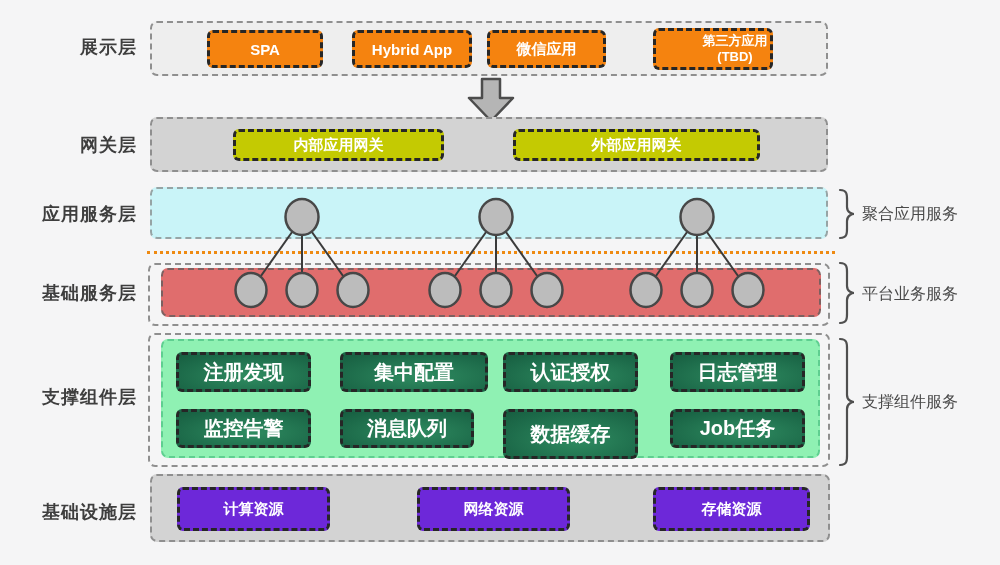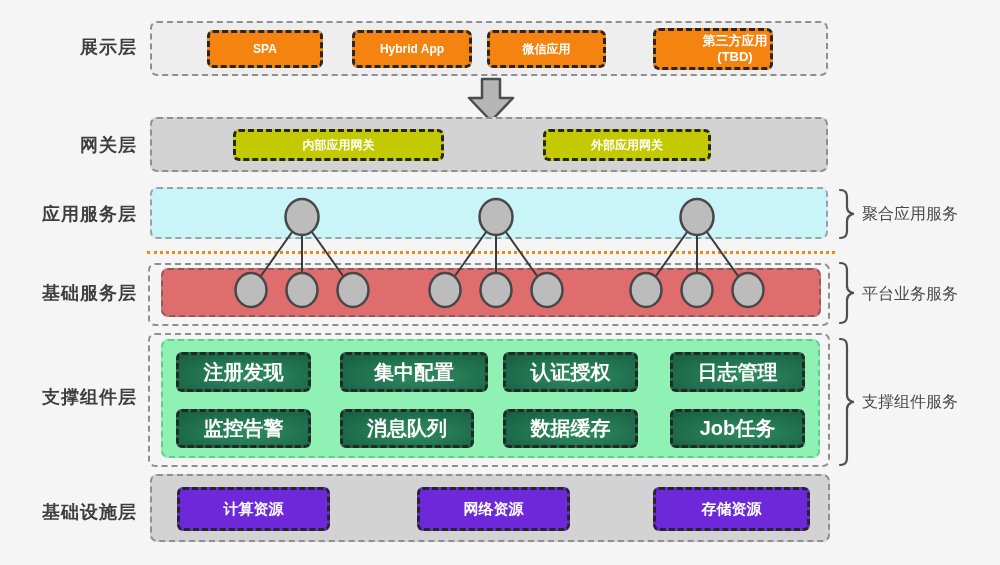--- a/index.html
+++ b/index.html
@@ -17,21 +17,21 @@
     position:absolute; left:150px; width:678px;
     border:2px dashed #8f8f8f; border-radius:7px; box-sizing:border-box;
   }
   .band.light{ background:#eeeeee; }
   .band.gray{ background:#d3d3d3; }
   .band.cyan{ background:#c9f4f8; border-color:#96a4a5; }
   .band.hollow{ background:transparent; }
   .node{
     position:absolute; box-sizing:border-box;
     display:flex; align-items:center; justify-content:center;
-    color:#ffffff; font-weight:bold; font-size:12px;
+    color:#ffffff; font-weight:bold; font-size:15px;
     border:3px dashed #262626; border-radius:6px; text-align:center;
   }
   .node.orange{ background:#f5830f; }
   .node.twoline{ white-space:pre-line; font-size:13px; line-height:1.2;padding-left:44px; }
   .node.yellowgreen{ background:#c4ca02; border-width:3px; }
   .node.green{
     background:radial-gradient(ellipse at 55% 62%, #2f8c61 0%, #1d6b4a 70%, #175e40 100%);
     font-size:20px;
   }
   .node.darkgray{ background:#6d28d9; font-size:15px; }
@@ -69,21 +69,21 @@
   <div class="node orange" style="left:487px; top:30px; width:119px; height:38px">微信应用</div>
   <div class="node orange twoline" style="left:653px; top:28px; width:120px; height:42px">第三方应用
 (TBD)</div>
 
   <svg class="overlay-svg" style="left:462px; top:76px" width="58" height="48" viewBox="0 0 58 48">
     <polygon points="20,3 38,3 38,22 51,22 29,45 7,22 20,22" fill="#b5b5b5" stroke="#4c4c4c" stroke-width="2.5" stroke-linejoin="round"></polygon>
   </svg>
 
   <div class="band gray" style="top:117px; height:55px"></div>
   <div class="node yellowgreen" style="left:233px; top:129px; width:211px; height:32px">内部应用网关</div>
-  <div class="node yellowgreen" style="left:543px; top:129px; width:168px; height:32px">外部应用网关</div>
+  <div class="node yellowgreen" style="left:513px; top:129px; width:247px; height:32px">外部应用网关</div>
 
   <div class="band cyan" style="top:187px; height:52px"></div>
 
   <div class="dotted-divider" style="top:251px"></div>
 
   <div class="band hollow" style="left:148px; top:263px; width:682px; height:63px"></div>
   <div class="inner-box red-box" style="left:161px; top:268px; width:660px; height:49px"></div>
 
   <svg class="overlay-svg" width="1000" height="565" viewBox="0 0 1000 565">
     <g stroke="#3b3b3b" stroke-width="2">
@@ -114,21 +114,21 @@
   </svg>
 
   <div class="band hollow" style="left:148px; top:333px; width:682px; height:134px"></div>
   <div class="inner-box green-box" style="left:161px; top:339px; width:659px; height:119px"></div>
   <div class="node green" style="left:176px; top:352px; width:135px; height:40px">注册发现</div>
   <div class="node green" style="left:340px; top:352px; width:148px; height:40px">集中配置</div>
   <div class="node green" style="left:503px; top:352px; width:135px; height:40px">认证授权</div>
   <div class="node green" style="left:670px; top:352px; width:135px; height:40px">日志管理</div>
   <div class="node green" style="left:176px; top:409px; width:135px; height:39px">监控告警</div>
   <div class="node green" style="left:340px; top:409px; width:134px; height:39px">消息队列</div>
-  <div class="node green" style="left:503px; top:409px; width:135px; height:39px">数据缓存</div>
+  <div class="node green" style="left:503px; top:409px; width:135px; height:50px">数据缓存</div>
   <div class="node green" style="left:670px; top:409px; width:135px; height:39px">Job任务</div>
 
   <div class="band gray" style="top:474px; height:68px; width:680px"></div>
   <div class="node darkgray" style="left:177px; top:487px; width:153px; height:44px">计算资源</div>
   <div class="node darkgray" style="left:417px; top:487px; width:153px; height:44px">网络资源</div>
   <div class="node darkgray" style="left:653px; top:487px; width:157px; height:44px">存储资源</div>
 
   <svg class="brace" style="top:188px" width="20" height="52" viewBox="0 0 20 52">
     <path d="M4,2 C12,2 11,8 11,14 L11,19 C11,25 17,26 18,26 C17,26 11,27 11,33 L11,38 C11,44 12,50 4,50" fill="none" stroke="#4f4f4f" stroke-width="2.2" stroke-linecap="round"></path>
   </svg>

